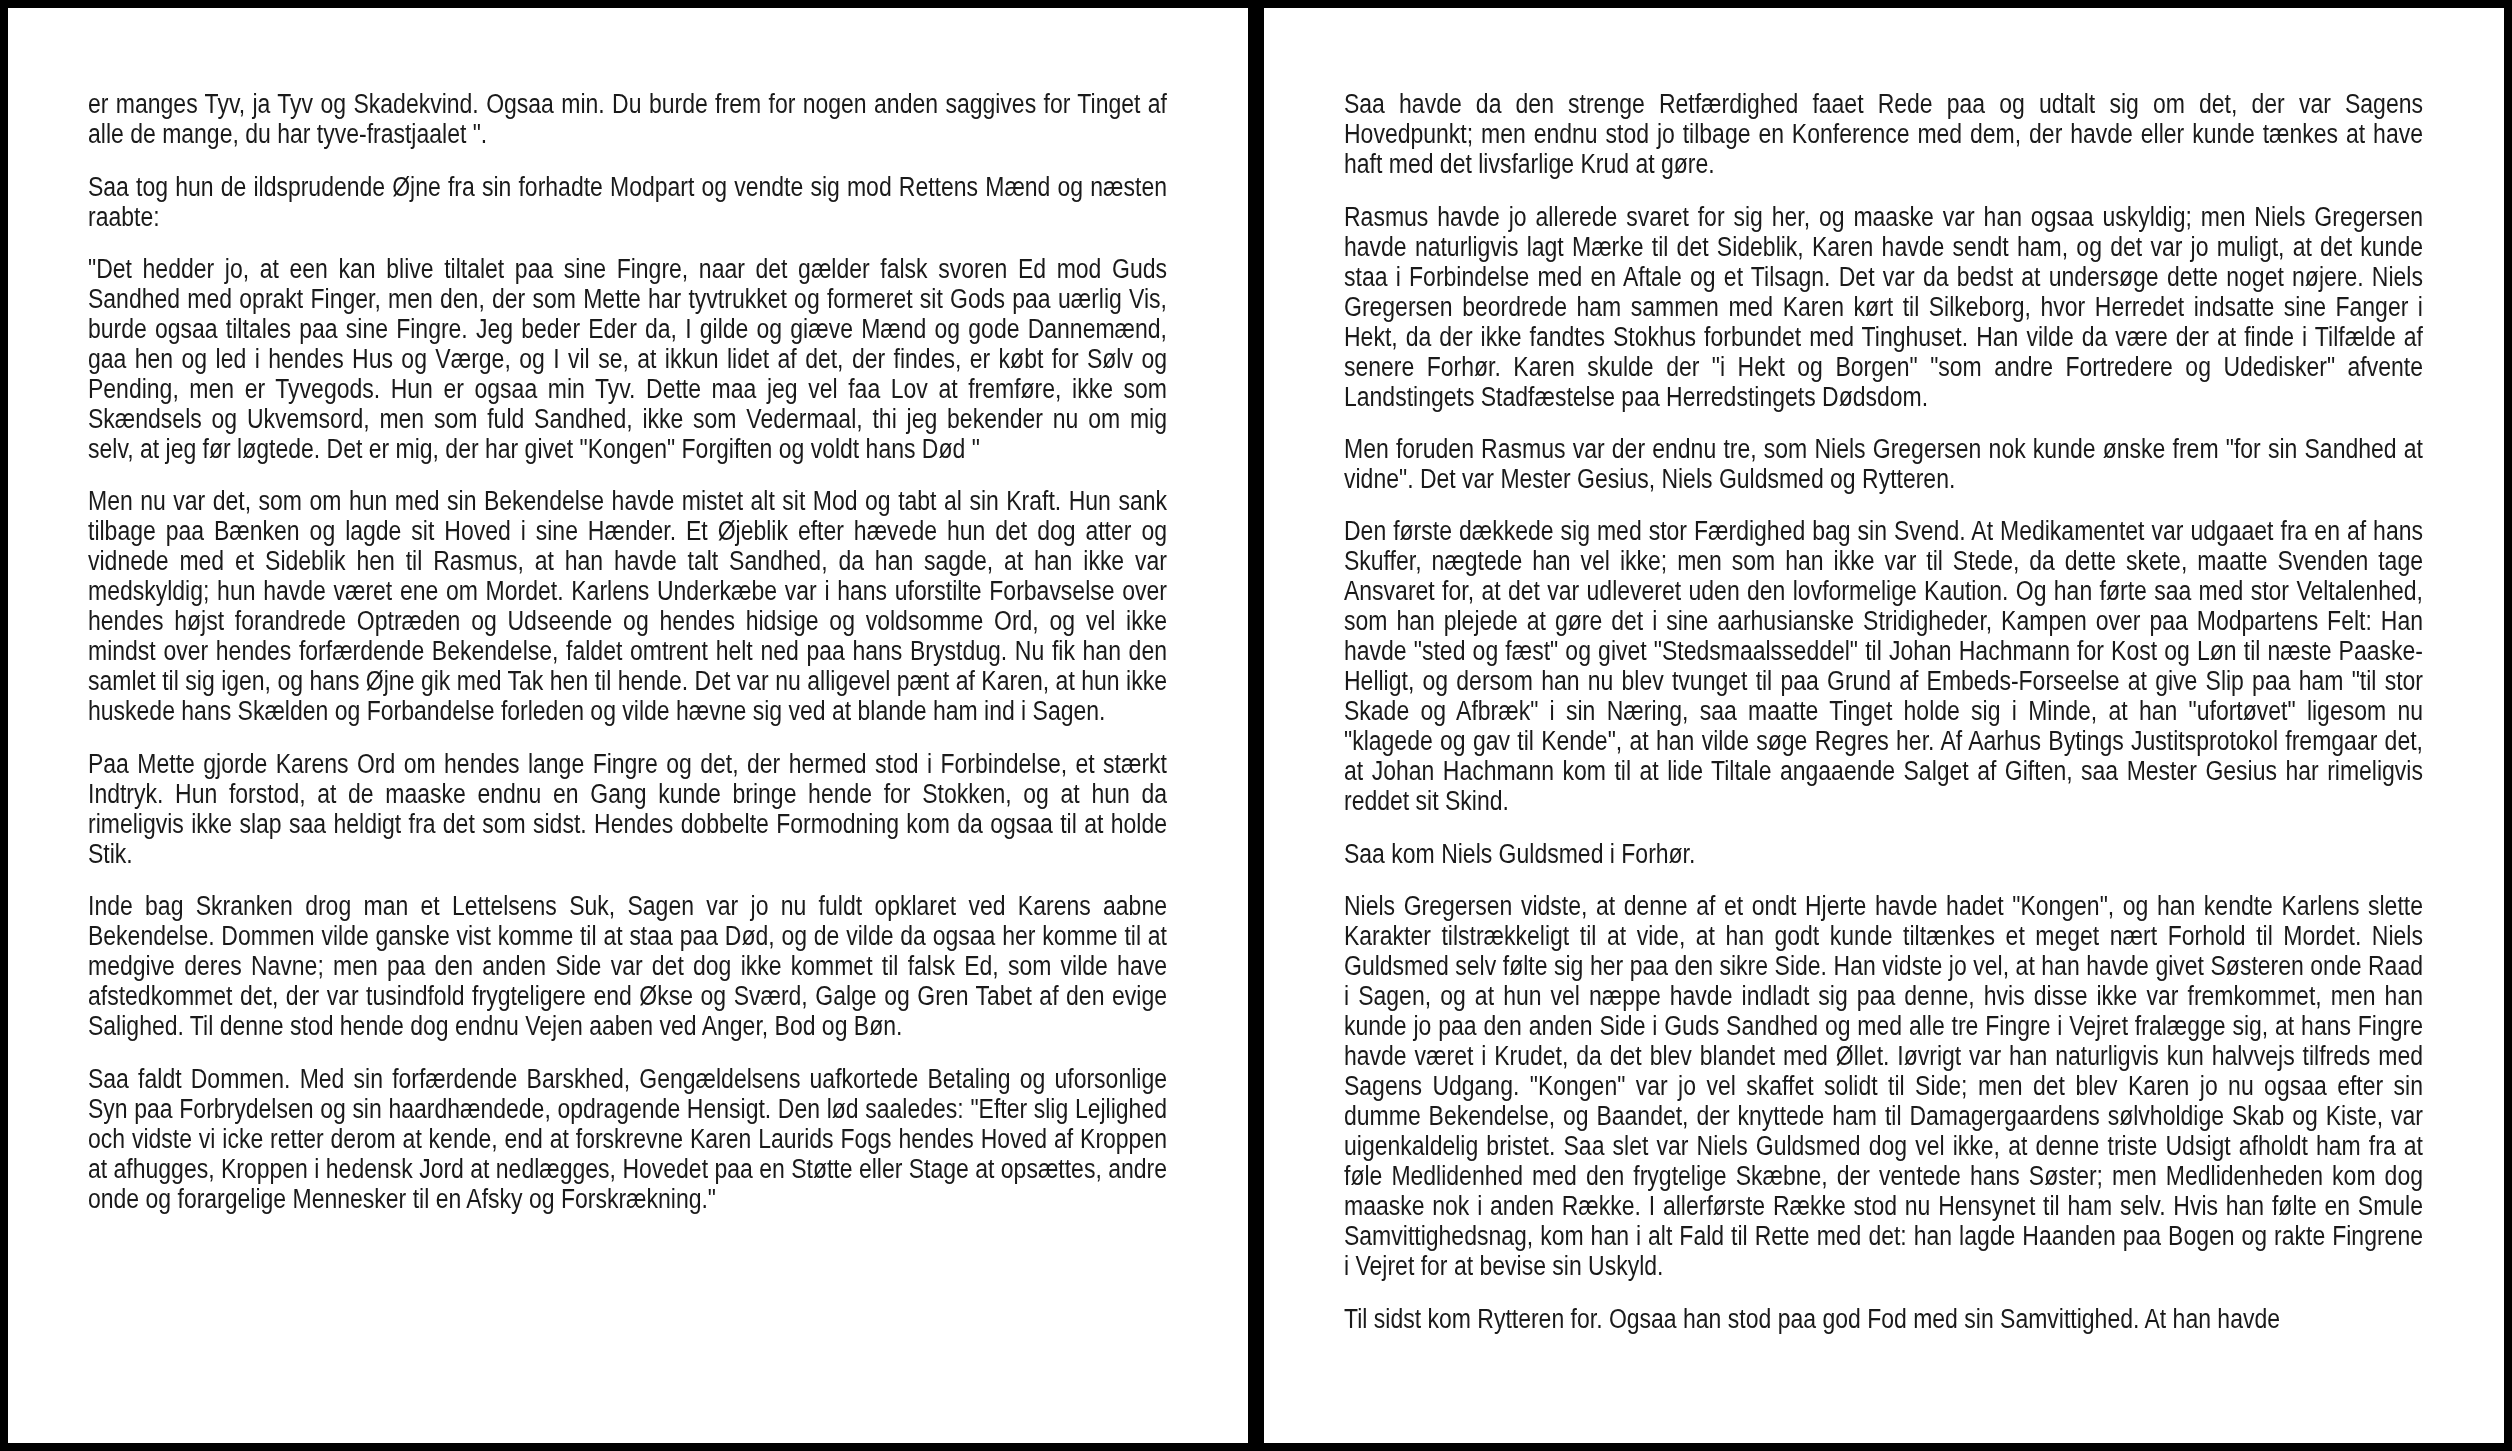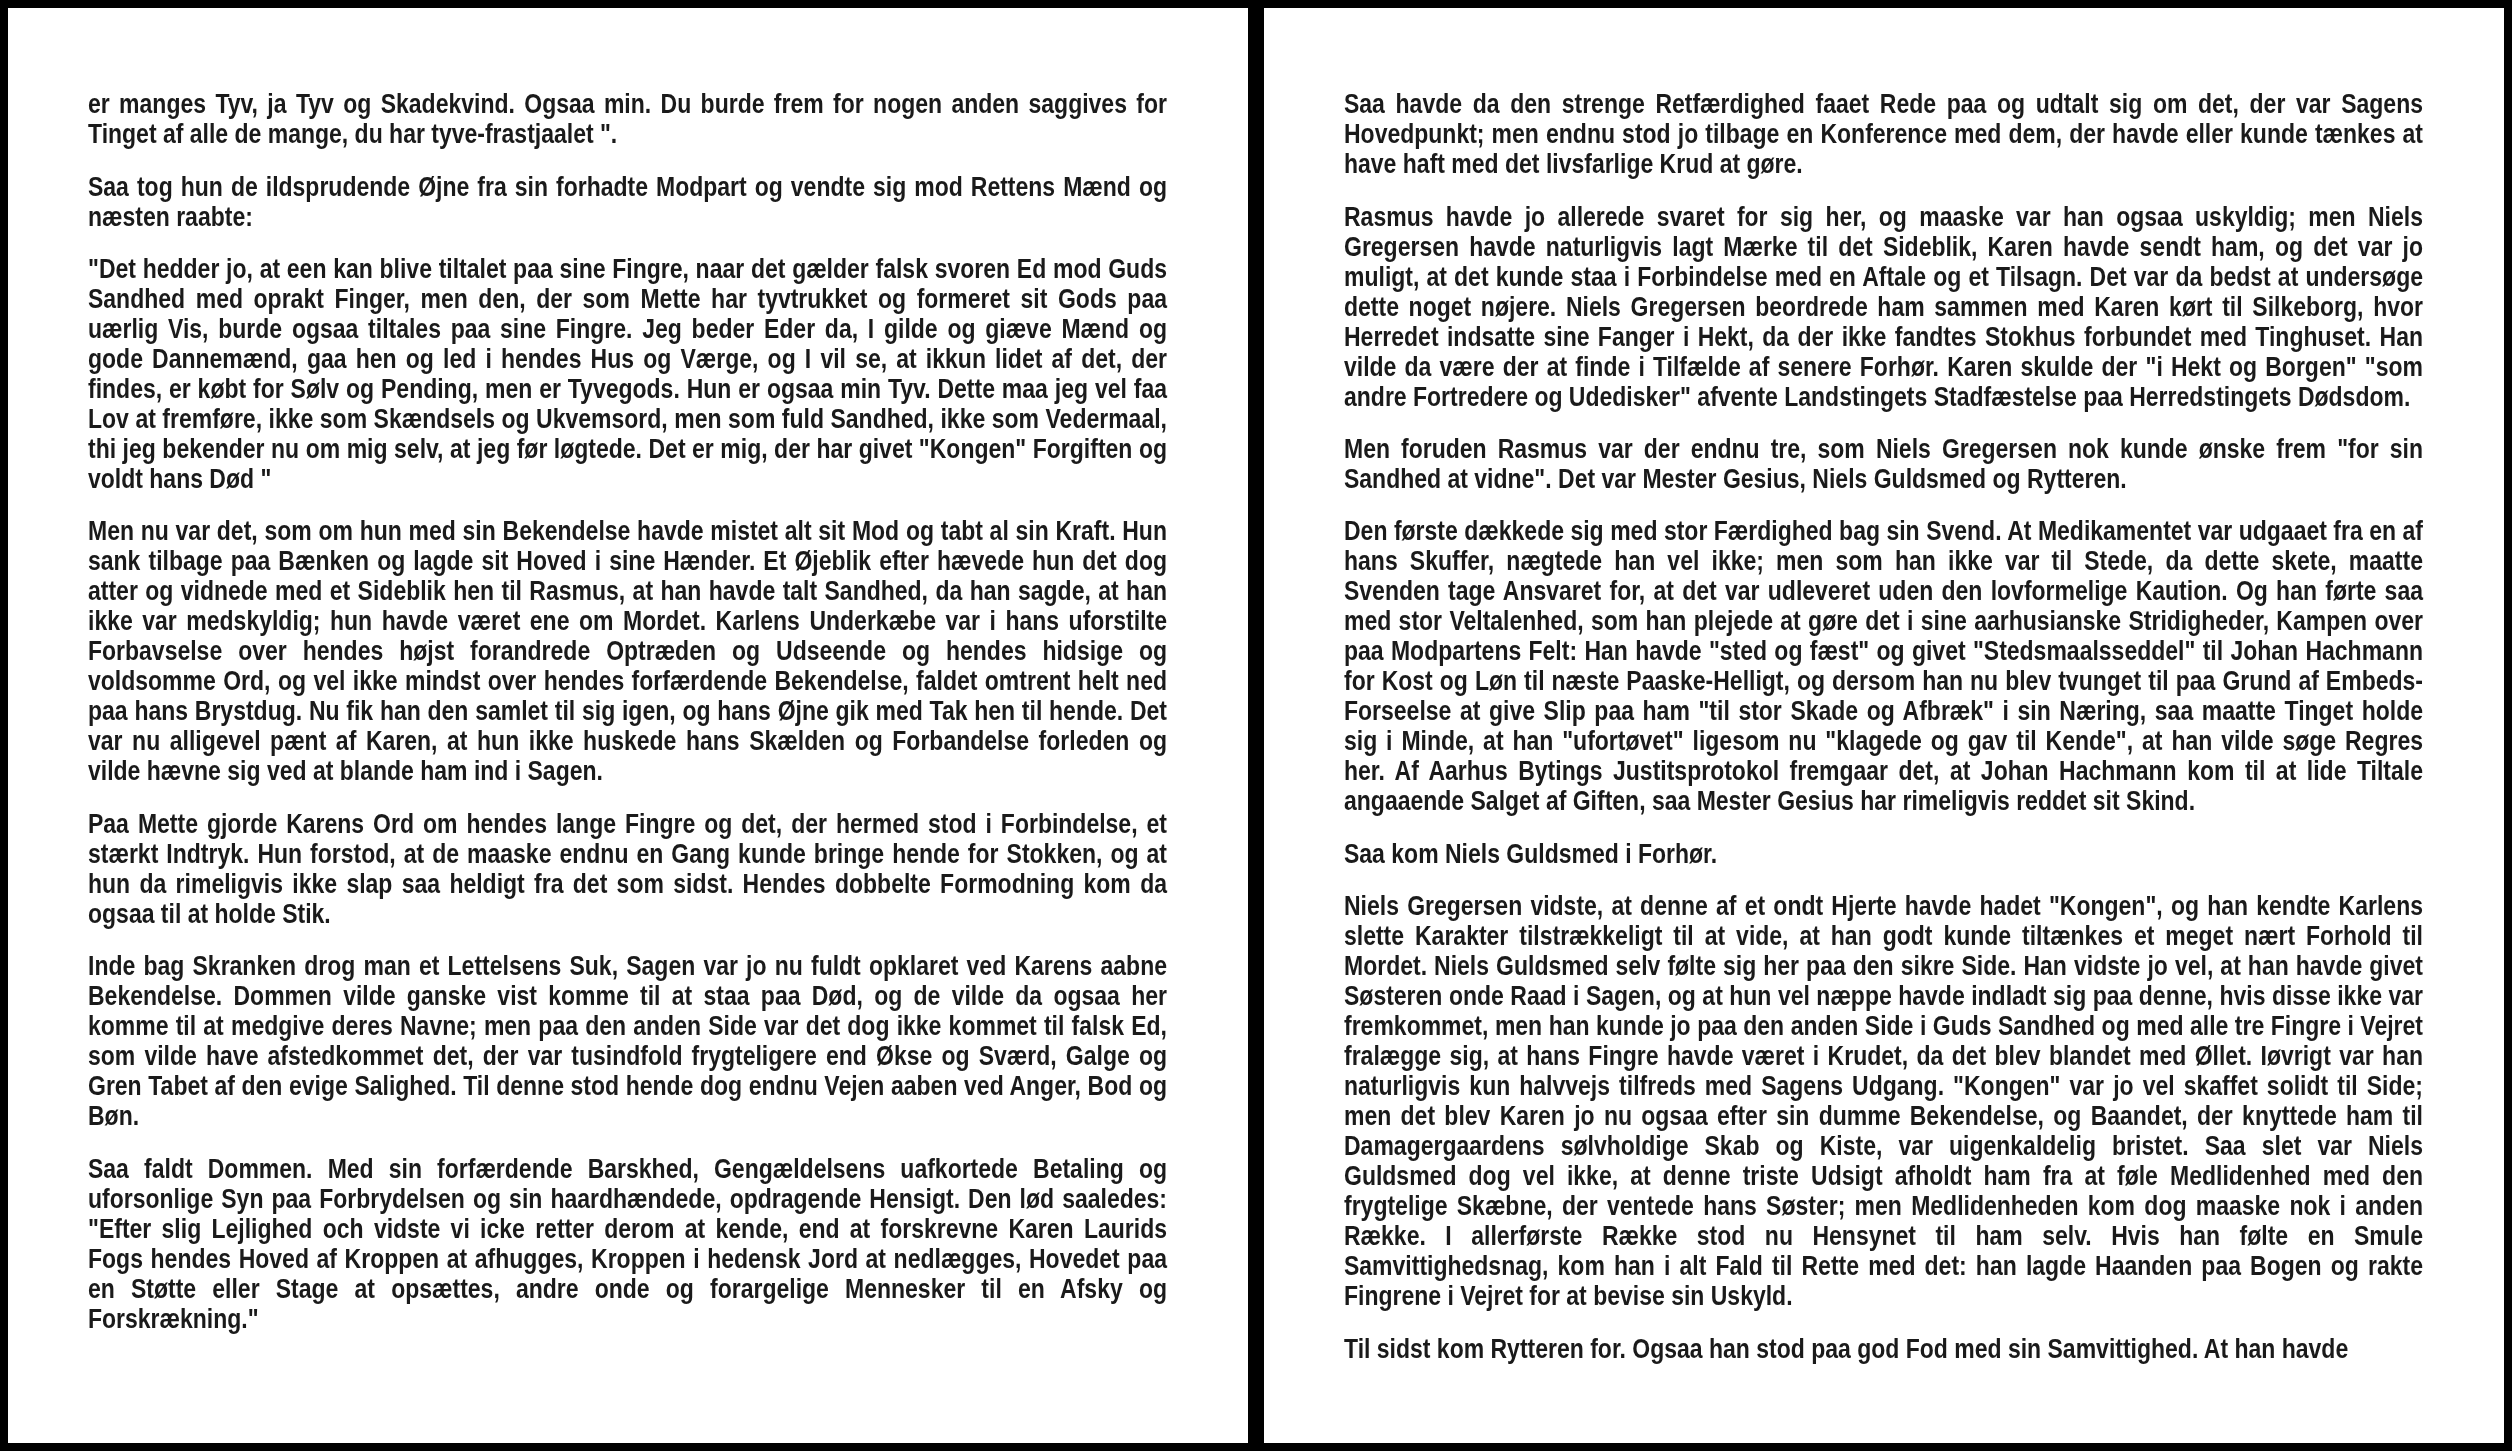--- a/index.html
+++ b/index.html
@@ -10,21 +10,20 @@
     width: 2512px;
     height: 1452px;
     position: relative;
     background: #000000;
     font-family: "Liberation Sans", sans-serif;
     overflow: hidden;
   }
   .spread {
     position: absolute;
     inset: 0;
-    font-weight: bold;
   }
   .page {
     position: absolute;
     top: 8.3px;
     width: 1240px;
     height: 1435px;
     background: #ffffff;
   }
   .page-left  { left: 8.3px; }
   .page-right { left: 1264px; }

